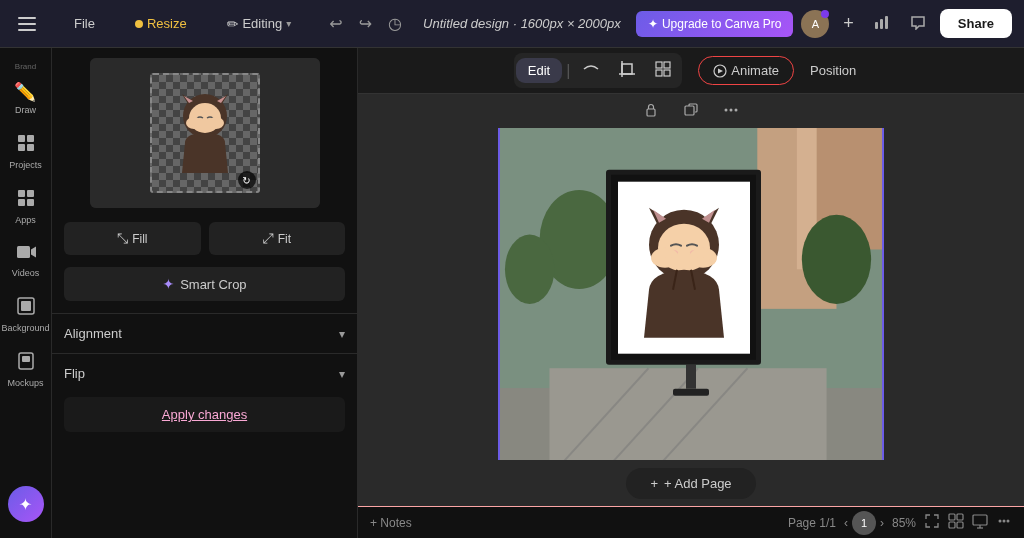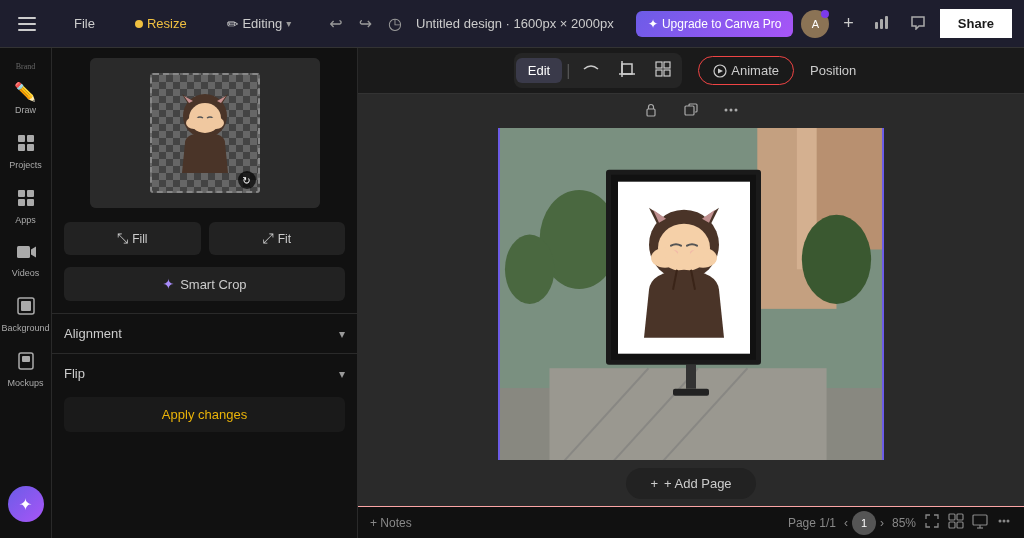--- a/index.html
+++ b/index.html
@@ -11,21 +11,21 @@
       background: #1e1e2e;
       display: flex;
       align-items: center;
       padding: 0 12px;
       gap: 8px;
       border-bottom: 1px solid #333;
       flex-shrink: 0;
       background: linear-gradient(90deg, #1e1e2e 0%, #1e1e2e 100%);
     }
     .topbar-left { display: flex; align-items: center; gap: 24px; }
-    .topbar-center { flex: 1; display: flex; align-items: center; justify-content: flex-start; gap: 6px; }
+    .topbar-center { flex: 1; display: flex; align-items: center; justify-content: center; gap: 6px; font-style: italic; }
     .topbar-right { display: flex; align-items: center; gap: 8px; }
 
     .menu-icon-btn {
       background: none; border: none; color: #ccc; cursor: pointer;
       display: flex; align-items: center; justify-content: center;
       padding: 4px 6px; border-radius: 4px;
     }
 
     .file-btn {
       background: none; border: none; color: #ccc; cursor: pointer;
@@ -83,21 +83,21 @@
       font-size: 16px; padding: 4px 6px;
     }
 
     .comment-btn {
       background: none; border: none; color: #ccc; cursor: pointer;
       font-size: 16px; padding: 4px 6px;
     }
 
     .share-btn {
       background: white; border: none; color: #1a1a1a; cursor: pointer;
-      font-size: 13px; font-weight: 600; padding: 7px 18px; border-radius: 0;
+      font-size: 13px; font-weight: 600; padding: 7px 18px; border-radius: 8px;
     }
 
     
     .main-area {
       flex: 1;
       display: flex;
       overflow: hidden;
     }
 
     
@@ -111,21 +111,21 @@
       gap: 2px;
       border-right: 1px solid #2a2a2a;
     }
     .sidebar-item {
       display: flex; flex-direction: column; align-items: center;
       padding: 8px 6px; cursor: pointer; border-radius: 6px;
       width: 46px; gap: 2px;
     }
     .sidebar-item .icon { font-size: 18px; color: #aaa; }
     .sidebar-item .label { font-size: 9px; color: #aaa; text-align: center; }
-    .sidebar-section-label { font-size: 8px; color: #666; margin-top: 6px; padding: 0 4px; text-align: center; font-family: Liberation Serif, serif; }
+    .sidebar-section-label { font-size: 8px; color: #666; margin-top: 6px; padding: 0 4px; text-align: center; }
 
     .magic-btn {
       margin-top: auto;
       width: 36px; height: 36px;
       background: linear-gradient(135deg, #6c5ce7, #a855f7);
       border-radius: 50%; display: flex; align-items: center; justify-content: center;
       cursor: pointer; color: white; font-size: 16px; border: none;
       margin-bottom: 8px;
     }
 
@@ -184,22 +184,22 @@
     .detach-btn {
       width: calc(100% - 24px);
       margin: 8px 12px 4px;
       padding: 10px; background: #222; border: none; color: #ccc;
       font-size: 13px; border-radius: 6px; cursor: pointer;
     }
 
     .apply-btn {
       width: calc(100% - 24px);
       margin: 4px 12px 8px;
-      padding: 10px; background: #1a1a1a; border: none; color: #eab308;
-      font-size: 13px; border-radius: 6px; cursor: not-allowed;
+      padding: 10px; background: #1a1a1a; border: none; color: #f9a8d4;
+      font-size: 13px; border-radius: 6px; cursor: not-allowed; text-decoration: underline;
     }
 
     
     .canvas-area {
       flex: 1;
       background: #2a2a2a;
       display: flex;
       flex-direction: column;
       position: relative;
     }
@@ -216,21 +216,21 @@
       padding: 0 12px;
     }
     .toolbar-group {
       display: flex; align-items: center; gap: 2px;
       background: #252525; border-radius: 8px; padding: 2px;
     }
     .toolbar-btn {
       padding: 5px 12px; background: none; border: none; color: #ccc;
       font-size: 13px; cursor: pointer; border-radius: 6px;
     }
-    .toolbar-btn.active { background: #3a3a4a; color: white; }
+    .toolbar-btn.active { background: #3a3a4a; color: white; border-radius: 9px; }
 
     .toolbar-icon-btn {
       padding: 5px 8px; background: none; border: none; color: #ccc;
       font-size: 14px; cursor: pointer; border-radius: 6px;
     }
 
     .animate-btn {
       padding: 6px 14px; background: none; border: 1px solid #ef4444; color: #ccc;
       font-size: 13px; cursor: pointer; border-radius: 20px;
       display: flex; align-items: center; gap: 4px;

